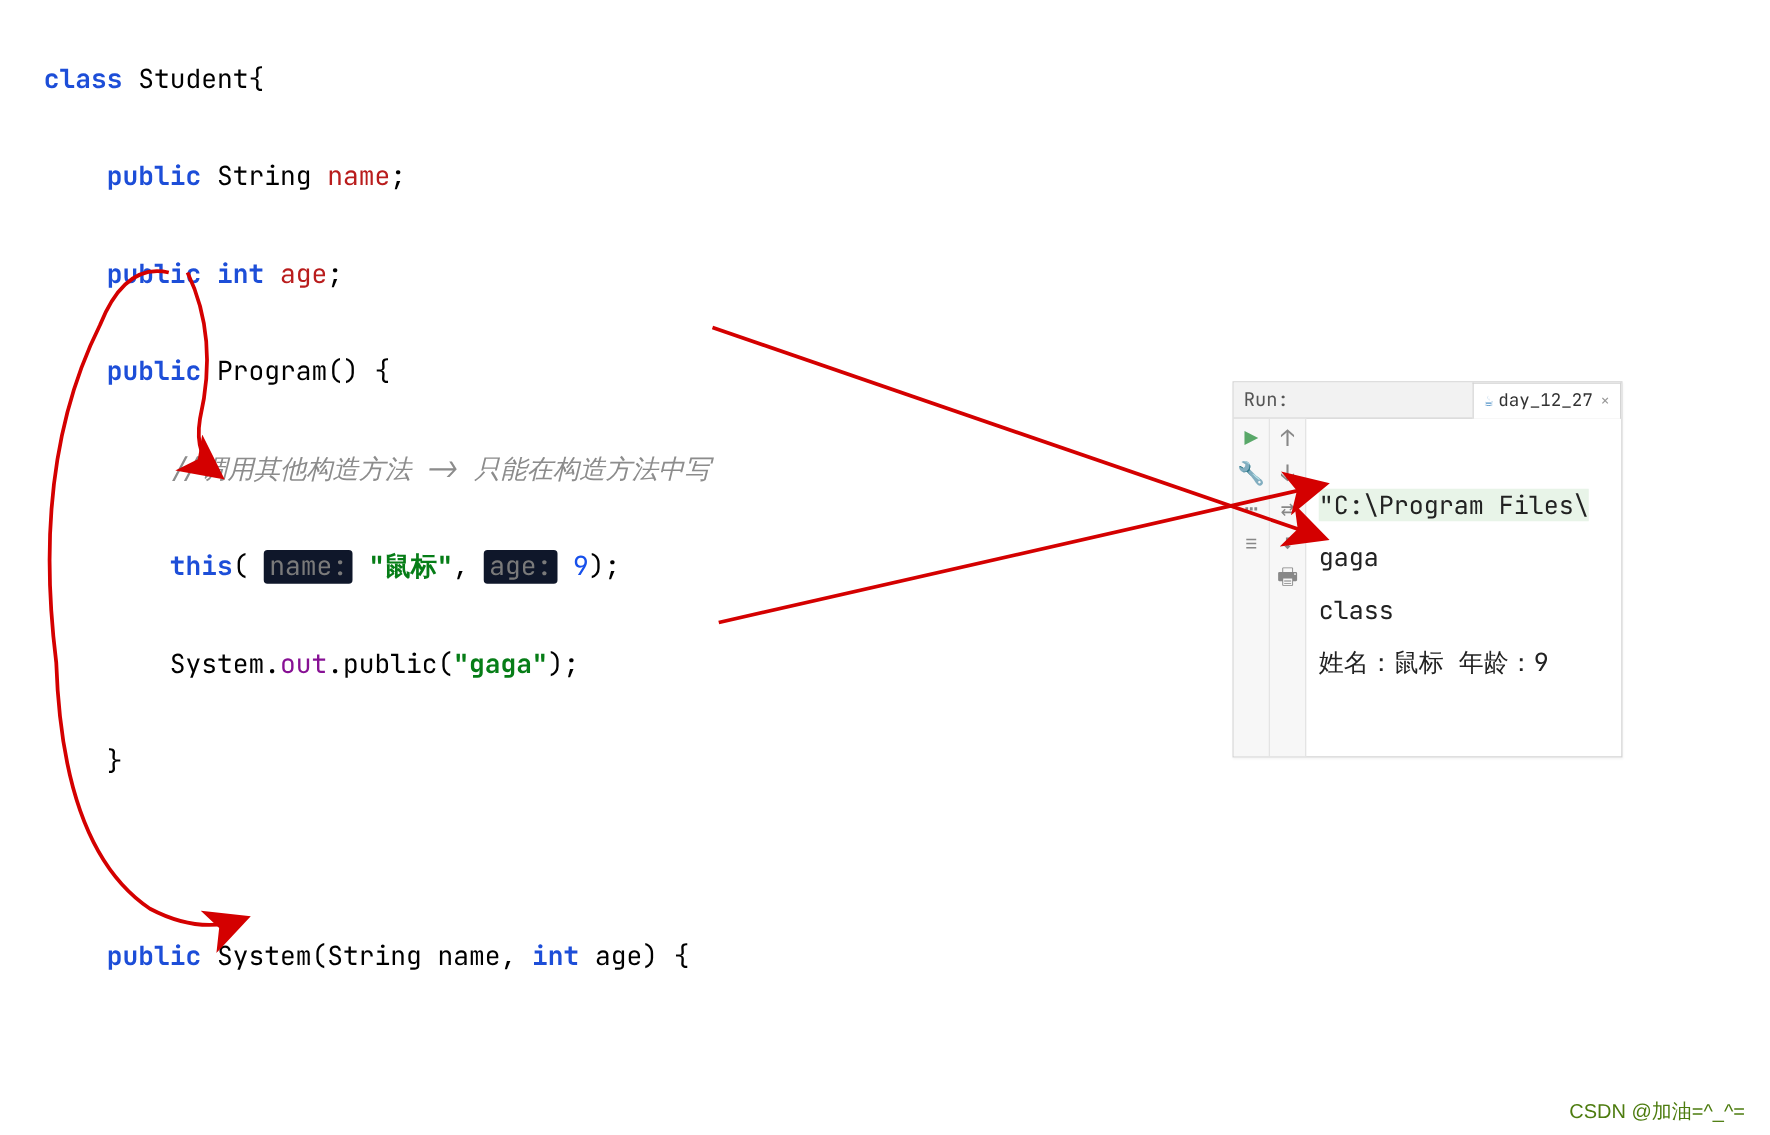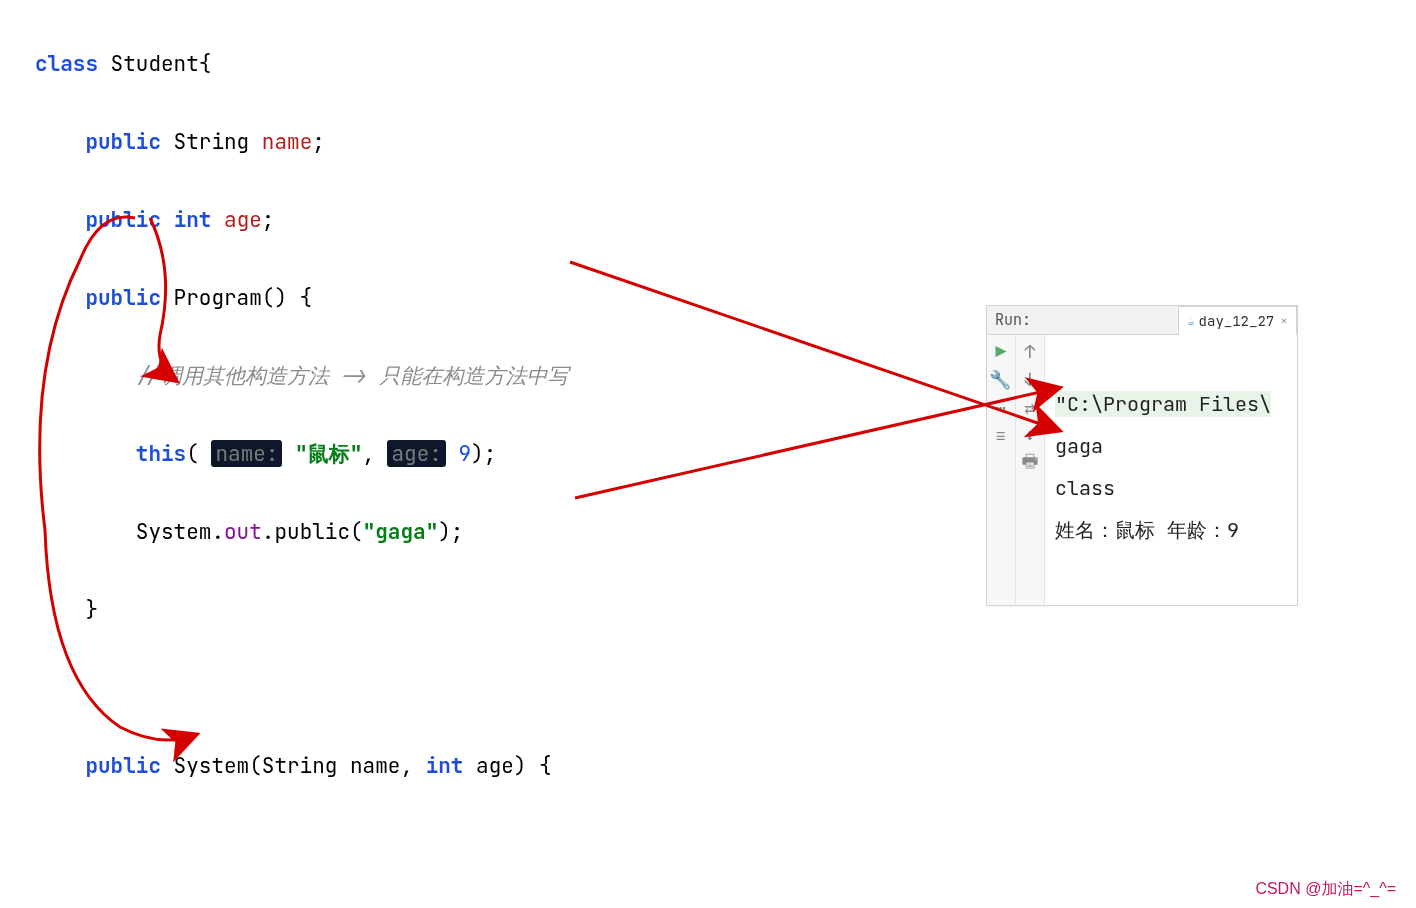--- a/index.html
+++ b/index.html
@@ -98,21 +98,21 @@
   }
   .run-output .cmdline { background: #e8f4e8; color: #222; }
   .icon-btn { width: 20px; height: 20px; display:flex; align-items:center; justify-content:center; color:#888; cursor:pointer;}
   .play { color: #59a869; }
   
   
   .watermark {
     position: absolute;
     right: 20px;
     bottom: 8px;
-    color: #be185d;
+    color: #4d7c0f;
     font-size: 16px;
     font-family: sans-serif;
   }
   
   svg.annot { position: absolute; left:0; top:0; pointer-events:none; }
 </style>
 </head>
 <body>
 
 <div class="code-area">

